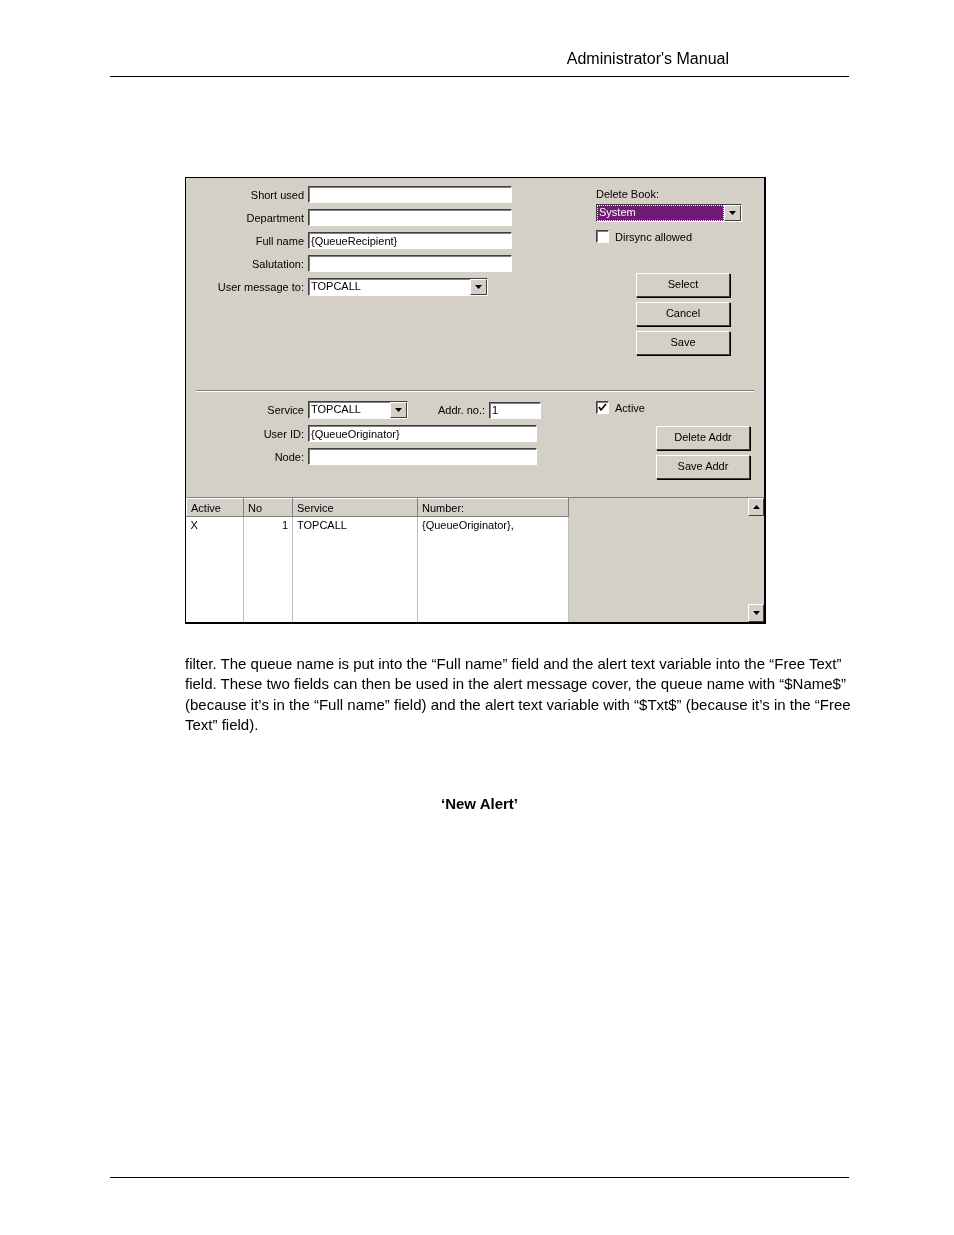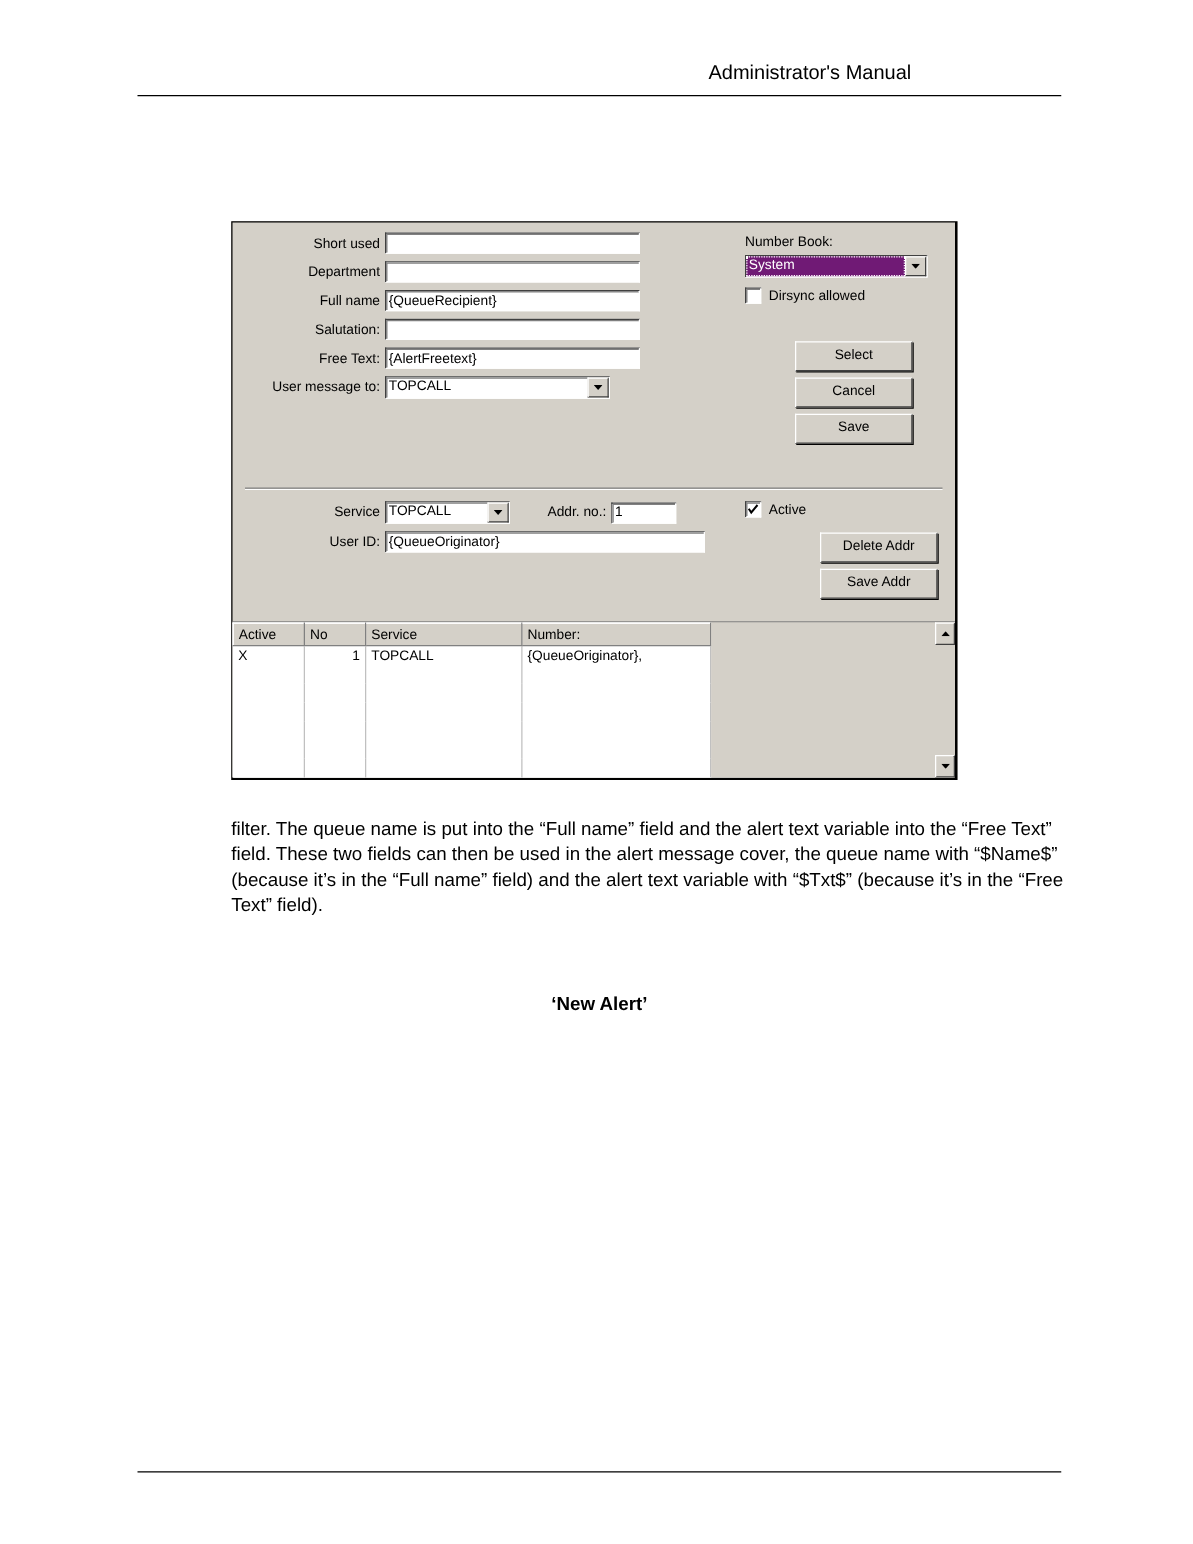--- a/index.html
+++ b/index.html
@@ -185,21 +185,21 @@
   }
   .mid .right-col { top: 10px; }
   .mid-row1 {
     display:flex;
     align-items:center;
     margin-bottom:6px;
   }
   .sel-small { width: 100px; }
   .addr-lbl { margin: 0 4px 0 30px; }
   .f-tiny { width: 52px; }
-  .f-mid { width: 256px; }
+  .f-mid { width: 229px; }
 
   .grid {
     position: relative;
     display: flex;
     border-top: 1px solid #808080;
     box-shadow: 0 -1px 0 #fff inset;
   }
   .gridtable {
     flex: 1;
     border-collapse: collapse;
@@ -284,39 +284,35 @@
           <span class="lbl">Department</span>
           <input class="field f-long" value="" style="">
         </div>
         <div class="row">
           <span class="lbl">Full name</span>
           <input class="field f-long" value="{QueueRecipient}" style="">
         </div>
         <div class="row">
           <span class="lbl">Salutation:</span>
           <input class="field f-long" value="" style="">
-        </div>
-        <div class="row">
-          <span class="lbl">Free Text:</span>
-          <input class="field f-long" value="{AlertFreetext}" style="">
         </div>
         <div class="row">
           <span class="lbl">User message to:</span>
           <div class="select" style="width:180px">
             <span class="sel-text">TOPCALL</span>
             <span class="dropbtn">
               <svg width="7" height="4">
                   <polygon points="0,0 7,0 3.5,4" fill="#000"></polygon>
                 </svg>
             </span>
           </div>
         </div>
 
         <div class="right-col sidebox">
-          <div class="side-lbl">Number Book:</div>
+          <div class="side-lbl">Delete Book:</div>
           <div class="select highlight">
             <span class="sel-text">System</span>
             <span class="dropbtn">
               <svg width="7" height="4">
                   <polygon points="0,0 7,0 3.5,4" fill="#000"></polygon>
                 </svg>
             </span>
           </div>
           <div class="row" style="margin-top:8px">
             <span class="chk"></span>
@@ -339,20 +335,24 @@
                   <polygon points="0,0 7,0 3.5,4" fill="#000"></polygon>
                 </svg>
             </span>
           </div>
           <span class="addr-lbl">Addr. no.:</span>
           <input class="field f-tiny" value="1" style="">
         </div>
         <div class="row">
           <span class="lbl">User ID:</span>
           <input class="field f-mid" value="{QueueOriginator}" style="">
+        </div>
+        <div class="row">
+          <span class="lbl">Node:</span>
+          <input class="field f-mid" value="" style="">
         </div>
 
         <div class="right-col">
           <div class="row">
             <span class="chk">
               <svg width="9" height="9">
                   <polyline points="1,4 3,7 8,1" fill="none" stroke="#000" stroke-width="1.6"></polyline>
                 </svg>
             </span>
             <span>Active</span>

